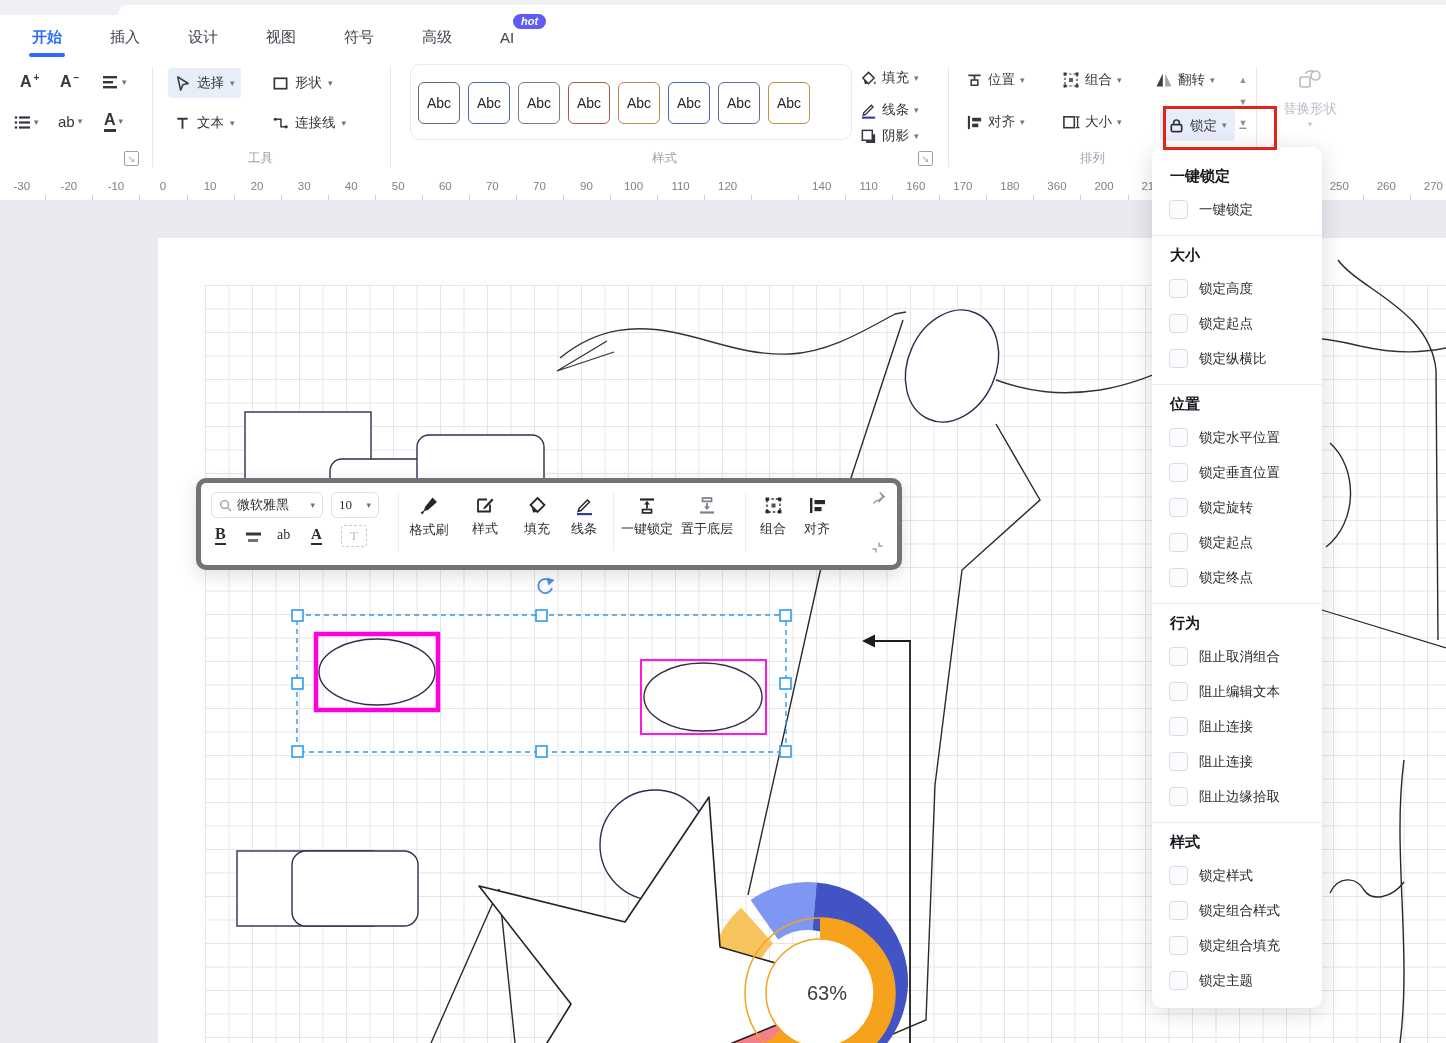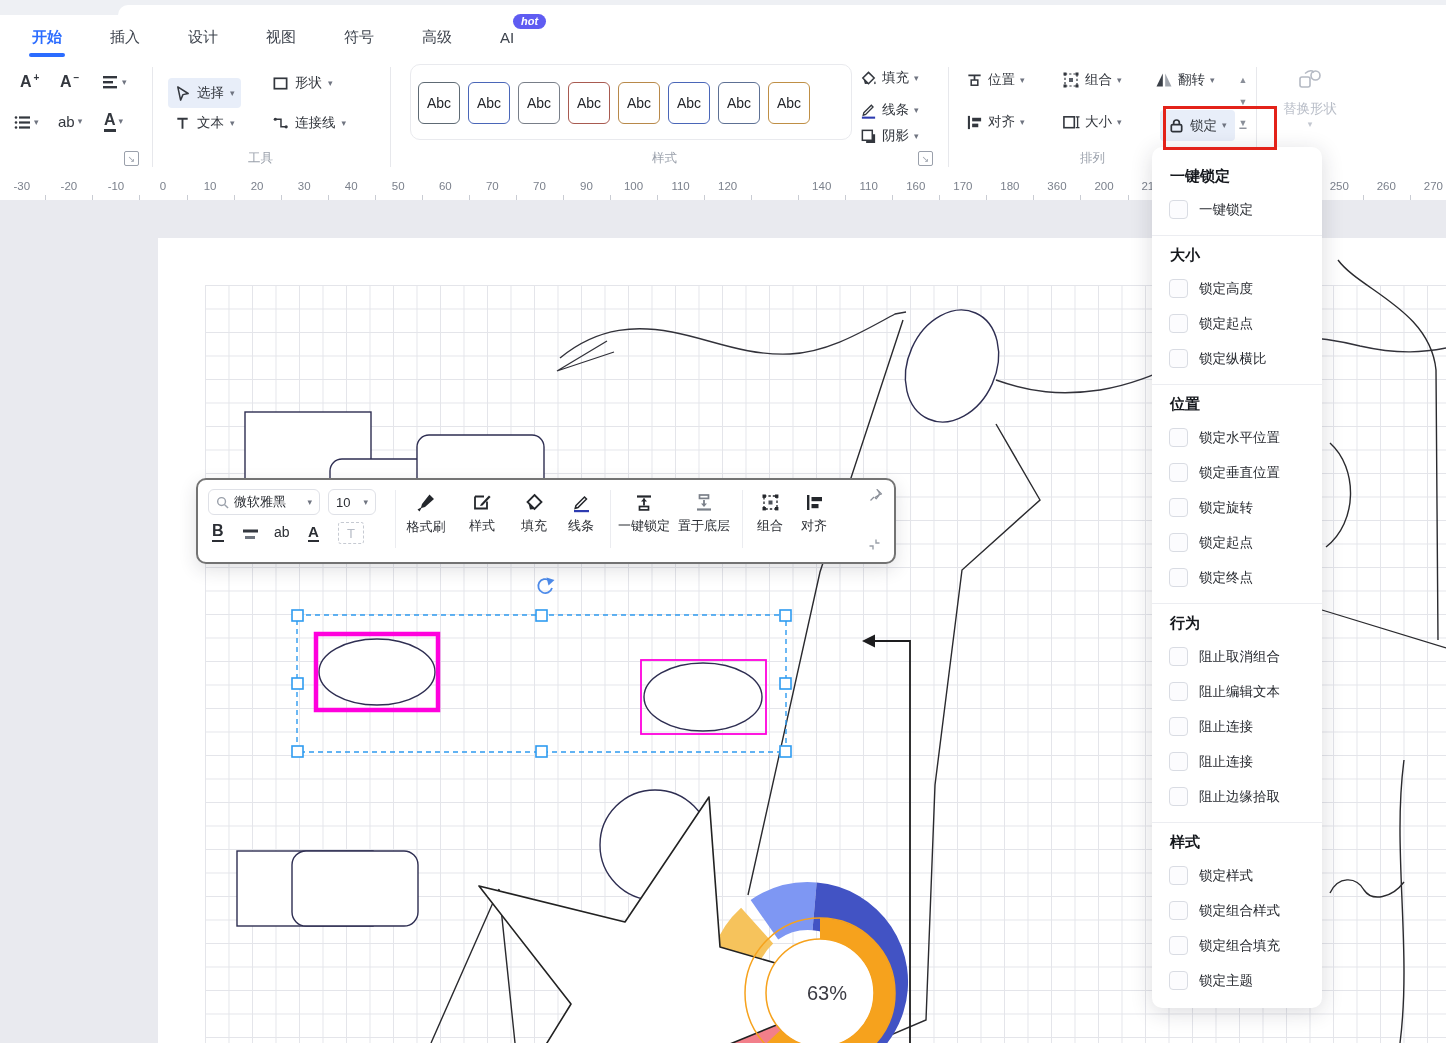--- a/index.html
+++ b/index.html
@@ -37,21 +37,21 @@
   .ruler .num{position:absolute;top:4px;font-size:11.5px;color:#7b818c;transform:translateX(-50%);}
   .ruler .tick{position:absolute;bottom:0;width:1px;height:5px;background:#c9ccd3;}
   
   .canvas-area{left:0;top:200px;width:1446px;height:843px;background:#e9eaef;overflow:hidden;}
   .page{position:absolute;left:158px;top:38px;width:1288px;height:805px;background:#fff;}
   .gridbg{position:absolute;left:205px;top:85px;width:1241px;height:758px;
     background-image:linear-gradient(#e4e5ea 1px,transparent 1px),linear-gradient(90deg,#e4e5ea 1px,transparent 1px);
     background-size:23.5px 23.5px;}
   svg.shapes{position:absolute;left:0;top:200px;width:1446px;height:843px;pointer-events:none;}
   
-  .float-tb{left:196px;top:478px;width:696px;height:82px;background:#fff;border:2px solid #737373;border-radius:10px;box-shadow:0 6px 18px rgba(40,44,60,.14);z-index:30;}
+  .float-tb{left:196px;top:478px;width:696px;height:82px;background:#fff;border:5px solid #737373;border-radius:10px;box-shadow:0 6px 18px rgba(40,44,60,.14);z-index:30;font-family:Liberation Serif, serif;}
   .ft-sel{position:absolute;display:flex;align-items:center;gap:5px;border:1px solid #dfe1e7;border-radius:6px;height:26px;padding:0 7px;box-sizing:border-box;font-size:13px;color:#2b2e34;cursor:pointer;}
   .ft-div{position:absolute;top:10px;width:1px;height:58px;background:#ebecf0;}
   .ft-item{position:absolute;display:flex;flex-direction:column;align-items:center;gap:4px;cursor:pointer;}
   .ft-item .lbl{font-size:13px;color:#2b2e34;white-space:nowrap;}
   .ft-mini{position:absolute;cursor:pointer;display:flex;align-items:center;justify-content:center;}
   .ft-b{font-weight:bold;font-size:16px;color:#2b2e34;border-bottom:2px solid #2b2e34;line-height:1.1;}
   .ft-ab{font-size:14px;color:#2b2e34;}
   .ft-a{font-size:15px;font-weight:bold;color:#2b2e34;border-bottom:2.5px solid #2b2e34;line-height:1.15;}
   .dash-t{width:24px;height:20px;border:1.5px dashed #c6cad2;border-radius:3px;color:#b7bcc6;font-size:13px;display:flex;align-items:center;justify-content:center;}
   
@@ -117,21 +117,21 @@
     <span style="font-size:15px;color:#33373e;">ab</span>
     <span class="caret">▾</span>
   </div>
   <div class="mini-btn" style="left:104px;top:52px;">
     <span style="font-size:16px;font-weight:bold;color:#33373e;border-bottom:3px solid #33373e;line-height:1.1;">A</span>
     <span class="caret">▾</span>
   </div>
   <div class="expand-ic" style="left:124px;top:92px;">↘</div>
   <div class="rb-divider" style="left:152px;"></div>
 
-  <div class="rb-row-btn hl" style="left:168px;top:19px;">
+  <div class="rb-row-btn hl" style="left:168px;top:9px;">
     <svg width="17" height="17" viewBox="0 0 18 18">
         <path d="M4 2 L15 9 L9.5 10.2 L7 16 Z" fill="none" stroke="#33373e" stroke-width="1.6" stroke-linejoin="round"></path>
       </svg>
     <span class="rb-label">选择</span>
       <span class="caret">▾</span>
   </div>
   <div class="rb-row-btn" style="left:266px;top:9px;">
     <svg width="17" height="17" viewBox="0 0 18 18">
         <rect x="2.5" y="3.5" width="13" height="11" fill="none" stroke="#33373e" stroke-width="1.8"></rect>
       </svg>

